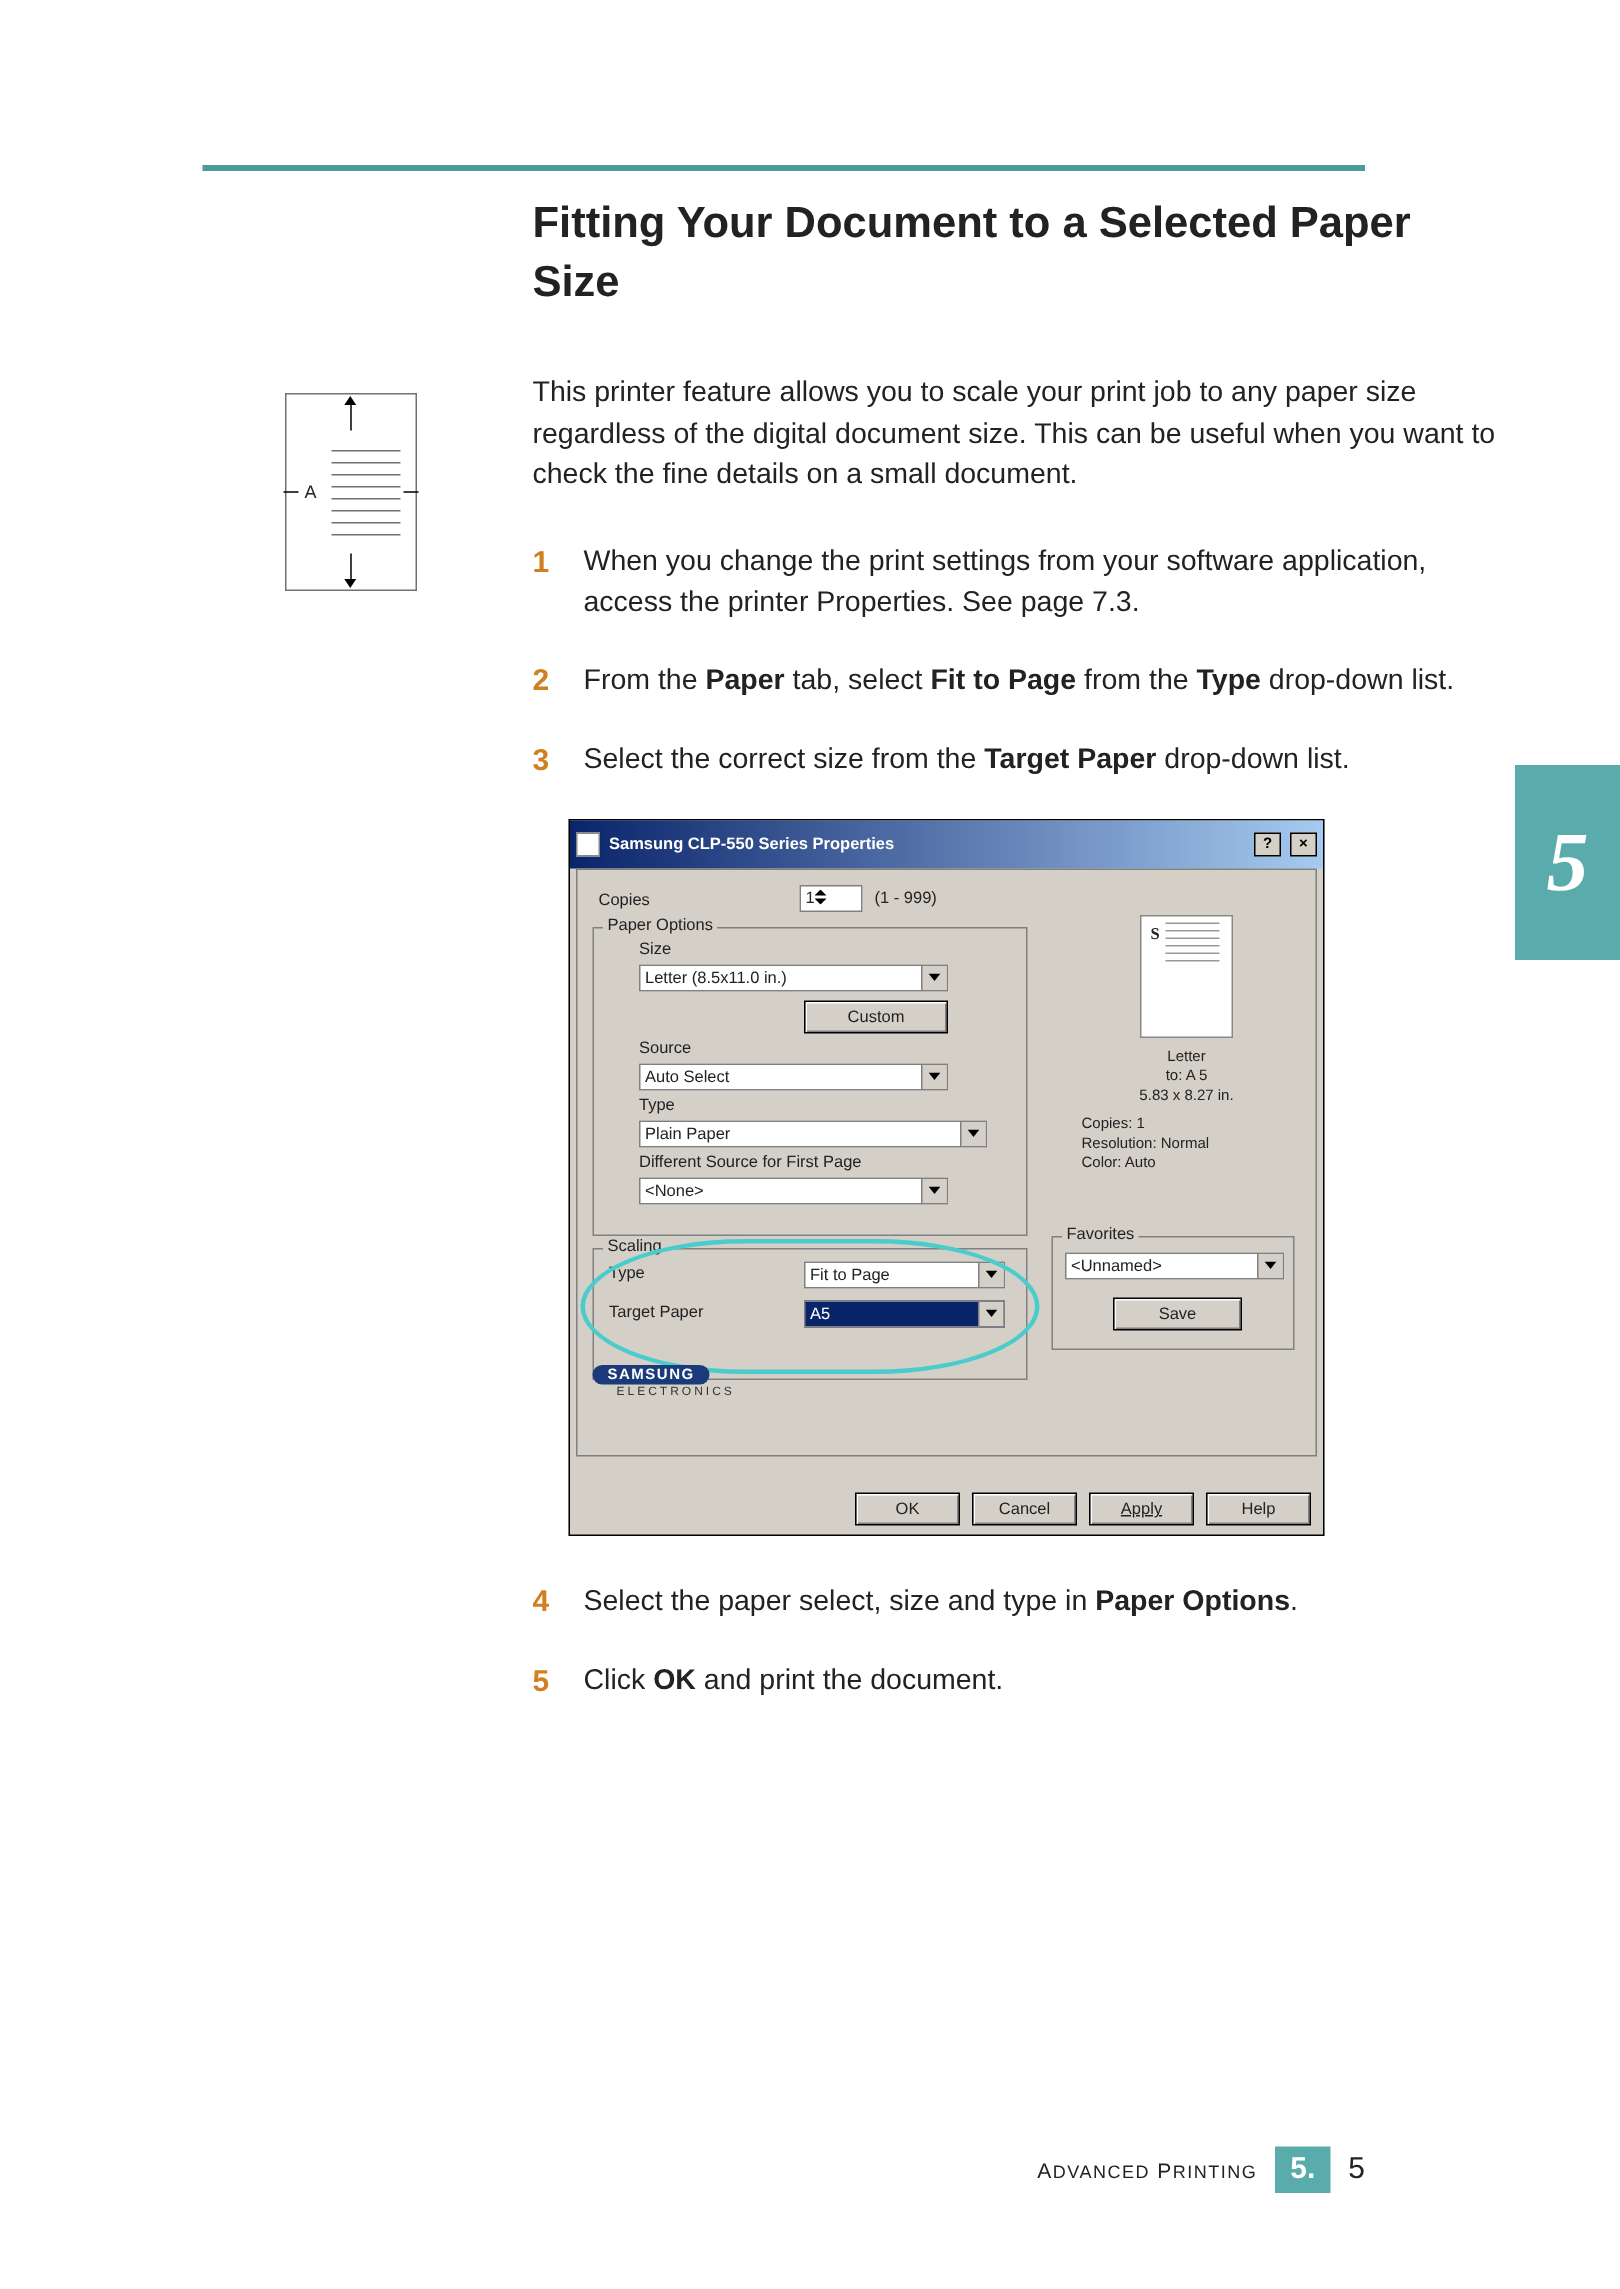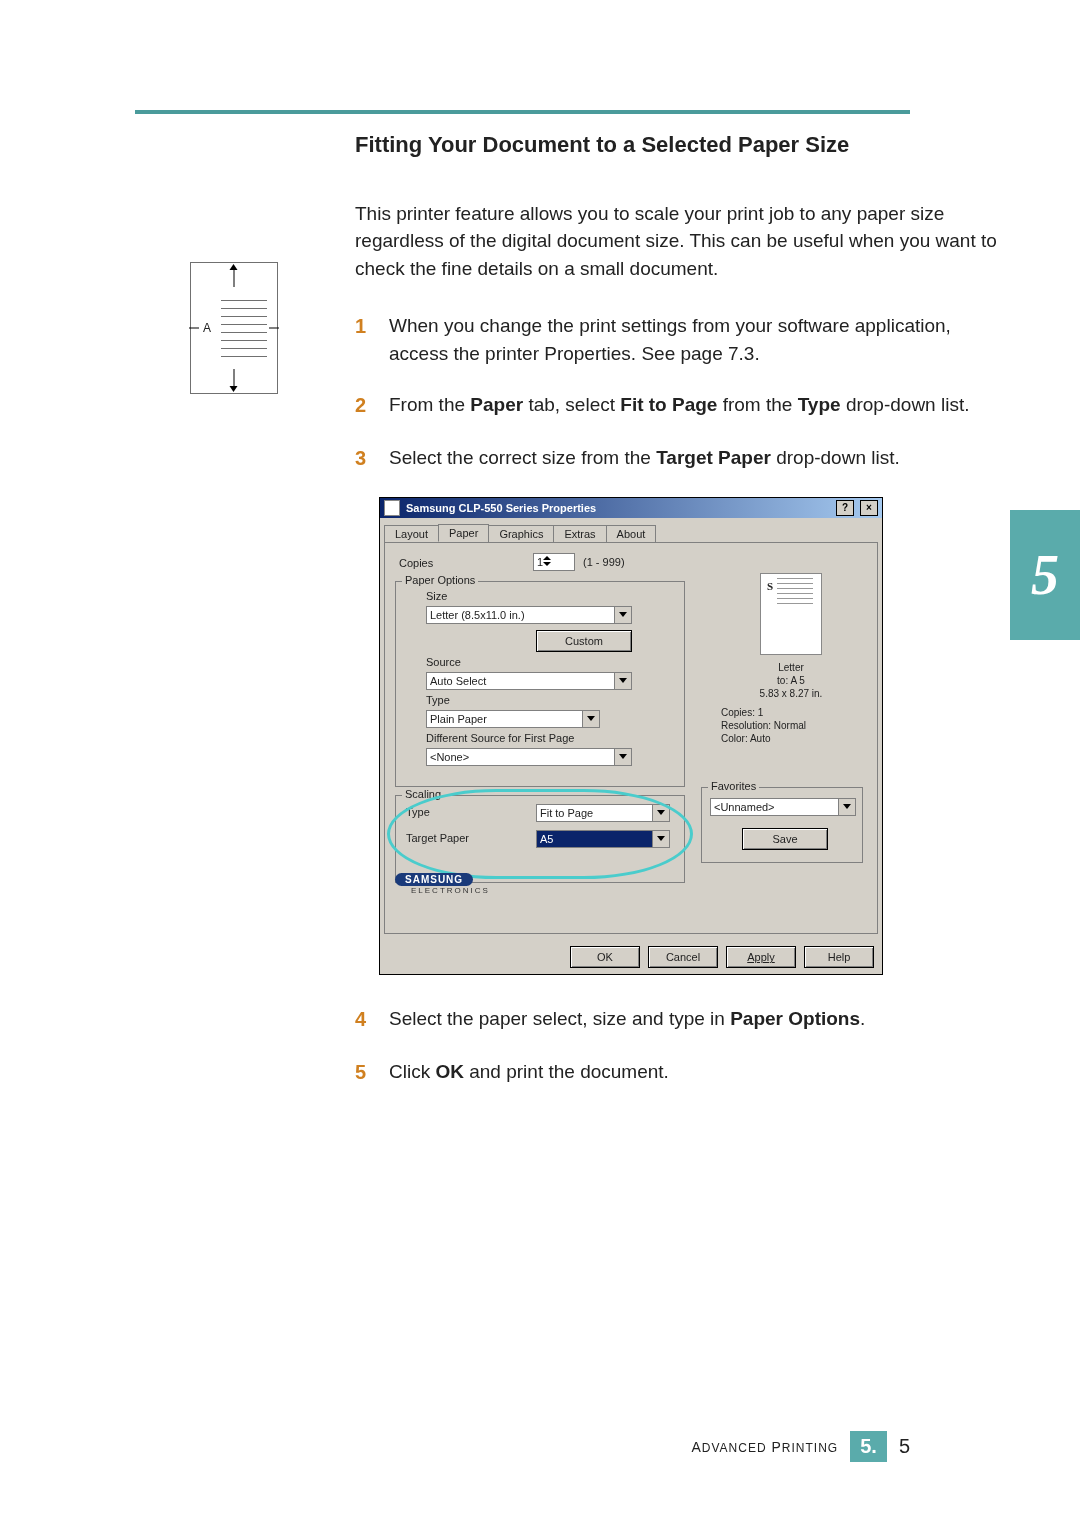--- a/index.html
+++ b/index.html
@@ -43,21 +43,21 @@
     font-weight: bold;
   }
   .content {
     position:absolute;
     left:355px; top:130px;
     width:650px;
   }
   .content h1 {
     font-family: Verdana, Geneva, sans-serif;
     font-weight: bold;
-    font-size: 22px;
+    font-size: 29px;
     line-height: 1.35;
     margin: 0 0 40px 0;
   }
   .intro {
     font-size: 19px;
     line-height: 1.45;
     margin-bottom: 30px;
   }
   .step {
     display:flex;
@@ -122,21 +122,21 @@
   .dlg {
     width: 504px; height:478px;
     background: var(--dlg-bg);
     font-family: Tahoma, Arial, sans-serif;
     font-size: 11px;
     position: relative;
     border:1px solid #000;
     box-sizing:border-box;
   }
   .dlg .titlebar {
-    height:20px;
+    height:32px;
     background: linear-gradient(to right, #0a246a, #a6caf0);
     color:#fff;
     display:flex; align-items:center;
     padding: 0 4px;
     gap:6px;
     font-weight:bold;
     font-size:11px;
   }
   .dlg .titlebar .printer {
     width:14px;height:14px;background:#fff;border:1px solid #888;
@@ -323,27 +323,20 @@
     <div class="dlg-wrap">
       <div class="dlg">
         <div class="titlebar">
           <div class="printer"></div>
           <span>Samsung CLP-550 Series Properties</span>
           <span class="spacer"></span>
           <div class="winbtn">?</div>
           <div class="winbtn">×</div>
         </div>
 
-        <div class="tabs">
-          <div class="tab">Layout</div>
-          <div class="tab active">Paper</div>
-          <div class="tab">Graphics</div>
-          <div class="tab">Extras</div>
-          <div class="tab">About</div>
-        </div>
 
         <div class="tabpanel">
 
           <div class="row" style="left:14px; top:14px;">
             <span>Copies</span>
           </div>
           <div class="row" style="left:148px; top:10px;">
             <div class="winput" style="width:42px;">
               <span>1</span>
               <div class="dd">
@@ -380,21 +373,21 @@
               <div class="dd">
                   <svg width="8" height="6">
                     <path d="M0 0 L8 0 L4 5 Z" fill="#000"></path>
                   </svg>
                 </div>
             </div>
 
             <div class="row" style="left:30px; top:112px;">
                 <span>Type</span>
               </div>
-            <div class="wselect" style="position:absolute;left:30px;top:128px;width:174px;">
+            <div class="wselect" style="position:absolute;left:30px;top:128px;width:232px;">
               <span>Plain Paper</span>
               <div class="dd">
                   <svg width="8" height="6">
                     <path d="M0 0 L8 0 L4 5 Z" fill="#000"></path>
                   </svg>
                 </div>
             </div>
 
             <div class="row" style="left:30px; top:150px;">
                 <span>Different Source for First Page</span>

